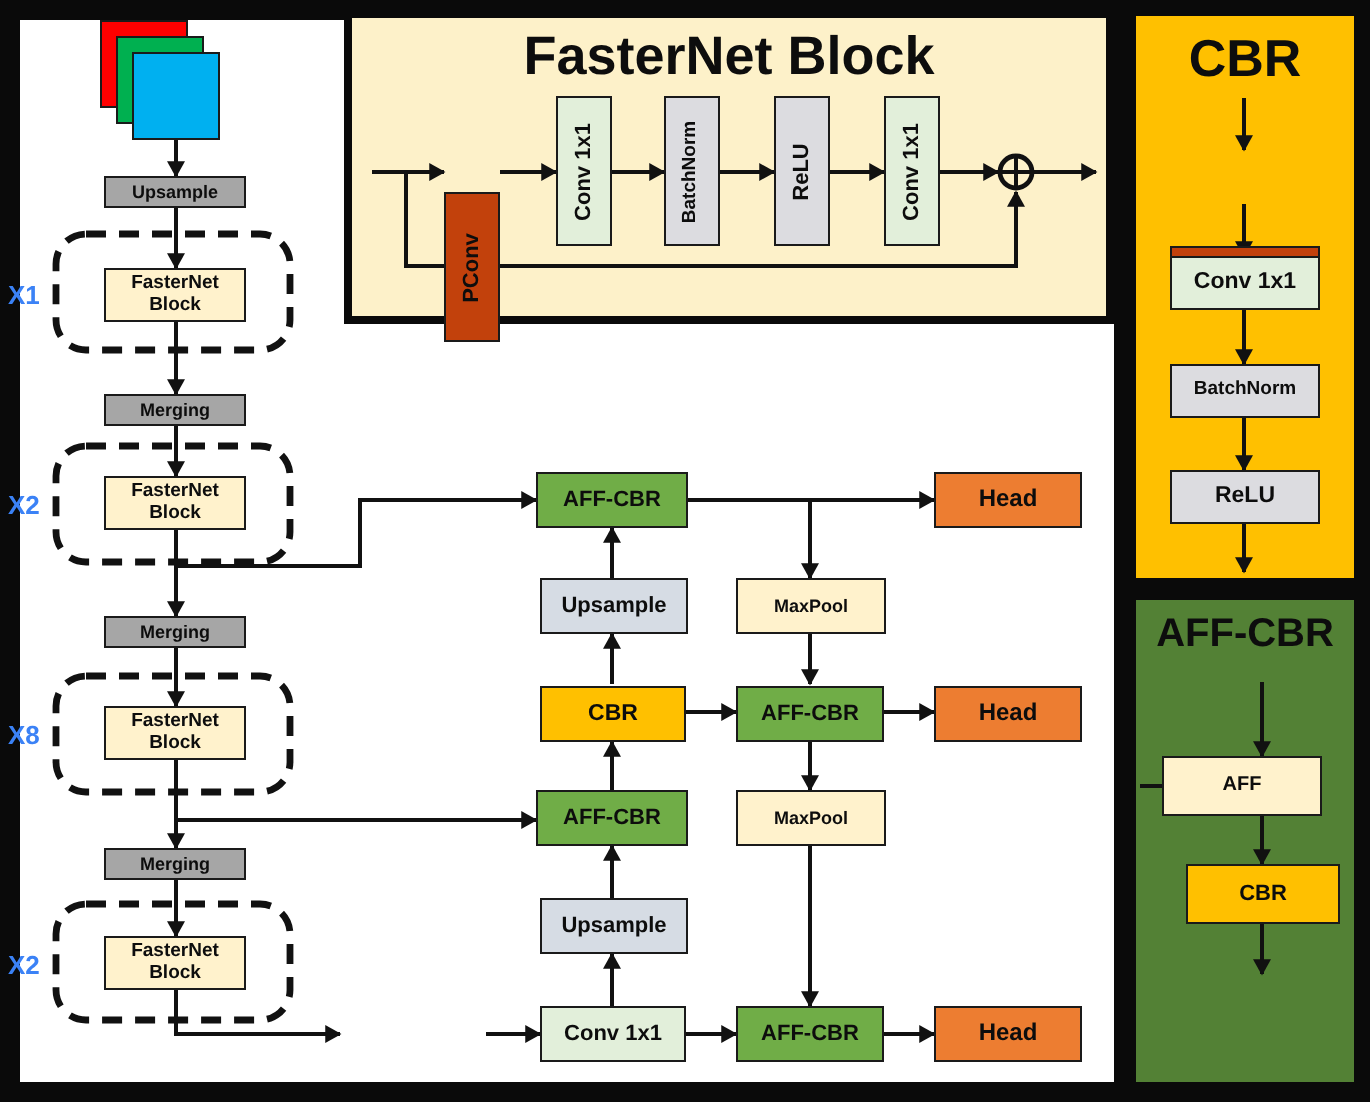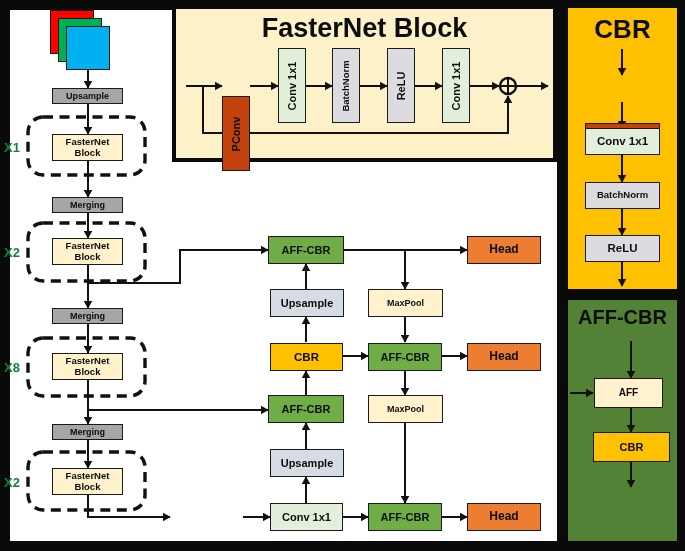--- a/index.html
+++ b/index.html
@@ -25,21 +25,21 @@
   .salmon{background:#c2410c;margin-top:48px;}
   .pgreen{background:#E2EFDA;}
   .lgray{background:#DCDCE0;}
   .bluegray{background:#D6DCE4;}
   .gold{background:#FFC000;}
   .green{background:#70AD47;}
   .orange{background:#ED7D31;text-align:right;}
   .sppfgreen{background:#A9D18E;}
   .dgray{background:#A6A6A6;}
   .sq{position:absolute;width:44px;height:44px;border:1.8px solid #1a1a1a;box-sizing:border-box;z-index:3;}
-  .stage-label{position:absolute;z-index:3;font-weight:800;font-size:13px;color:#15803d;}
+  .stage-label{position:absolute;z-index:3;font-weight:800;font-size:13px;color:#3b82f6;}
   .vbox{position:absolute;width:28px;height:75px;}
   .vbox span{
     position:absolute;left:50%;top:50%;transform:translate(-50%,-50%) rotate(-90deg);
     white-space:nowrap;font-size:11px;font-weight:700;
   }
   .fs9{font-size:9px;}
   .fs95{font-size:9.5px;}
   .fs10{font-size:10px;}
   .fs11{font-size:11px;}
   .fs115{font-size:11.5px;}
@@ -248,20 +248,20 @@
   <div class="box pgreen fs115" style="left:585px;top:128px;width:75px;height:27px;">
     <span>Conv 1x1</span>
   </div>
   <div class="box lgray fs95" style="left:585px;top:182px;width:75px;height:27px;">
     <span>BatchNorm</span>
   </div>
   <div class="box lgray fs115" style="left:585px;top:235px;width:75px;height:27px;">
     <span>ReLU</span>
   </div>
 
-  <div class="box cream fs10" style="left:594px;top:378px;width:69px;height:30px;">
+  <div class="box cream fs10" style="left:581px;top:378px;width:80px;height:30px;">
     <span>AFF</span>
   </div>
   <div class="box gold fs11" style="left:593px;top:432px;width:77px;height:30px;">
     <span>CBR</span>
   </div>
 
 </div>
 
 </body></html>

